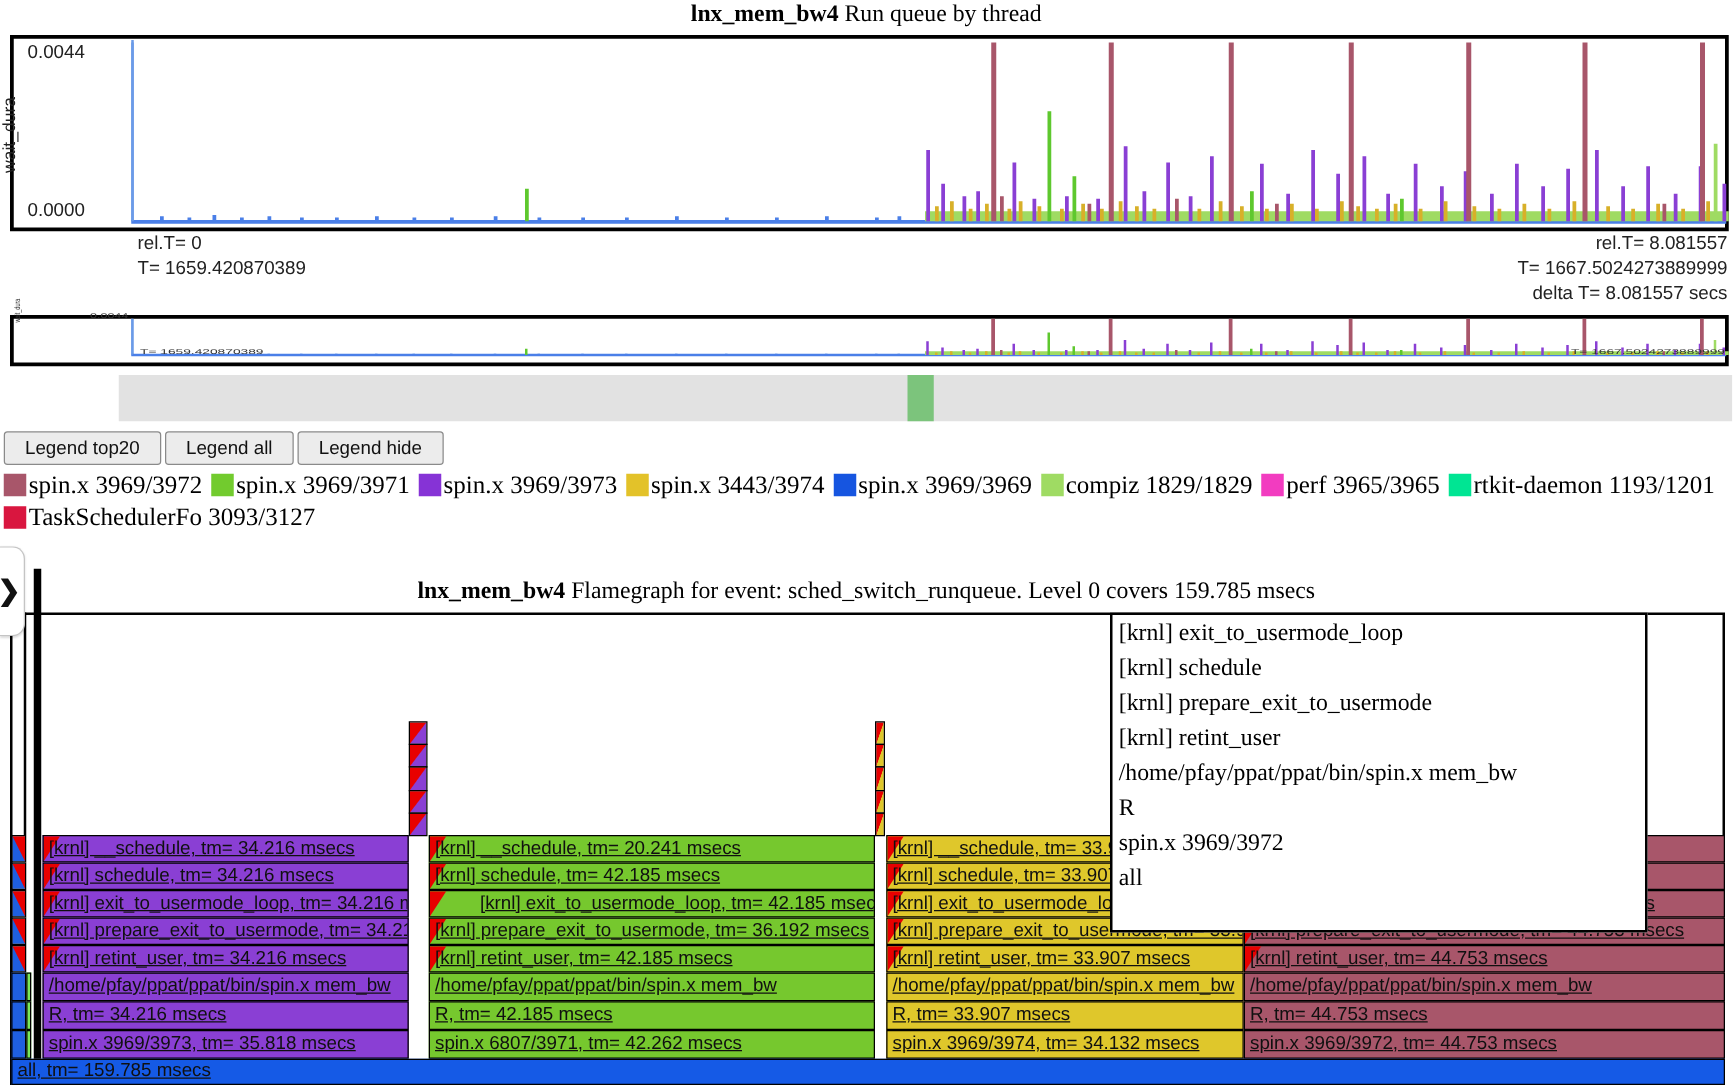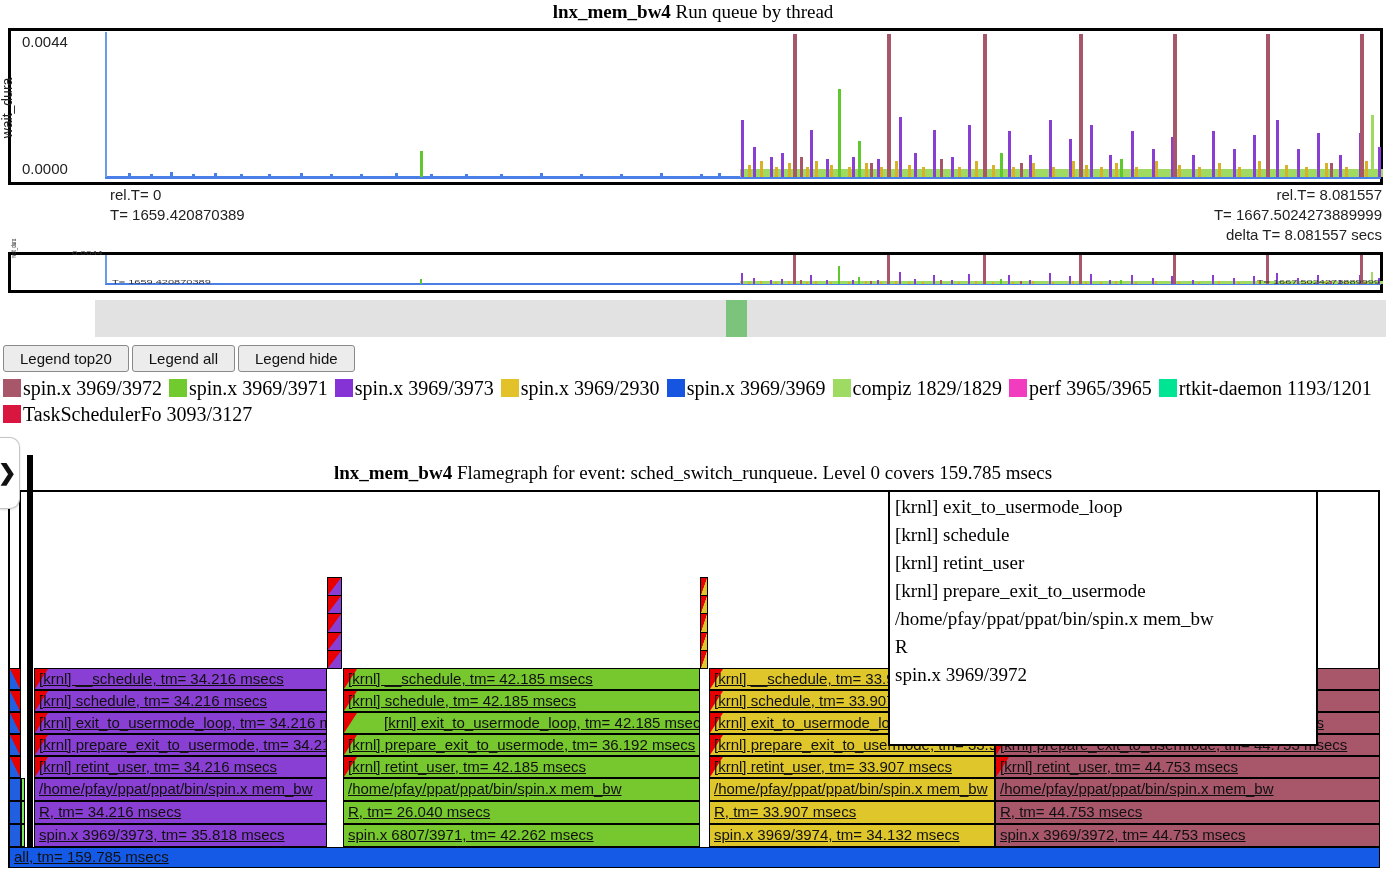--- a/index.html
+++ b/index.html
@@ -287,21 +287,21 @@
       <div class="legend-item">
         <div class="legend-swatch" style="background: rgb(114, 203, 46);"></div>
         <span>spin.x 3969/3971</span>
       </div>
       <div class="legend-item">
         <div class="legend-swatch" style="background: rgb(134, 51, 214);"></div>
         <span>spin.x 3969/3973</span>
       </div>
       <div class="legend-item">
         <div class="legend-swatch" style="background: rgb(227, 194, 41);"></div>
-        <span>spin.x 3969/2930</span>
+        <span>spin.x 3443/3974</span>
       </div>
       <div class="legend-item">
         <div class="legend-swatch" style="background: rgb(22, 85, 224);"></div>
         <span>spin.x 3969/3969</span>
       </div>
       <div class="legend-item">
         <div class="legend-swatch" style="background: rgb(159, 219, 99);"></div>
         <span>compiz 1829/1829</span>
       </div>
       <div class="legend-item">
@@ -375,21 +375,21 @@
         <span class="bartext">/home/pfay/ppat/ppat/bin/spin.x mem_bw</span>
       </div>
       <div class="cell" style="left: 34px; top: 801px; width: 293px; height: 23px; background: rgb(138, 63, 212);">
         <span class="bartext">R, tm= 34.216  msecs</span>
       </div>
       <div class="cell" style="left: 34px; top: 824px; width: 293px; height: 23px; background: rgb(138, 63, 212);">
         <span class="bartext">spin.x 3969/3973, tm= 35.818  msecs</span>
       </div>
       <div class="cell" style="left: 343px; top: 668px; width: 357px; height: 22px; background: rgb(118, 200, 46);">
         <div class="tri" style="border-top: 20px solid rgb(232, 0, 0); border-right: 13px solid transparent;"></div>
-        <span class="bartext">[krnl] __schedule, tm= 42.185  msecs</span>
+        <span class="bartext">[krnl] __schedule, tm= 20.241  msecs</span>
       </div>
       <div class="cell" style="left: 343px; top: 690px; width: 357px; height: 22px; background: rgb(118, 200, 46);">
         <div class="tri" style="border-top: 20px solid rgb(232, 0, 0); border-right: 13px solid transparent;"></div>
         <span class="bartext">[krnl] schedule, tm= 42.185  msecs</span>
       </div>
       <div class="cell" style="left: 343px; top: 712px; width: 357px; height: 22px; background: rgb(118, 200, 46); padding-left: 36px;">
         <div class="tri" style="border-top: 20px solid rgb(232, 0, 0); border-right: 13px solid transparent;"></div>
         <span class="bartext">[krnl] exit_to_usermode_loop, tm= 42.185  msecs</span>
       </div>
       <div class="cell" style="left: 343px; top: 734px; width: 357px; height: 22px; background: rgb(118, 200, 46);">
@@ -397,21 +397,21 @@
         <span class="bartext">[krnl] prepare_exit_to_usermode, tm= 36.192  msecs</span>
       </div>
       <div class="cell" style="left: 343px; top: 756px; width: 357px; height: 22px; background: rgb(118, 200, 46);">
         <div class="tri" style="border-top: 20px solid rgb(232, 0, 0); border-right: 13px solid transparent;"></div>
         <span class="bartext">[krnl] retint_user, tm= 42.185  msecs</span>
       </div>
       <div class="cell" style="left: 343px; top: 778px; width: 357px; height: 23px; background: rgb(118, 200, 46);">
         <span class="bartext">/home/pfay/ppat/ppat/bin/spin.x mem_bw</span>
       </div>
       <div class="cell" style="left: 343px; top: 801px; width: 357px; height: 23px; background: rgb(118, 200, 46);">
-        <span class="bartext">R, tm= 26.040  msecs</span>
+        <span class="bartext">R, tm= 42.185  msecs</span>
       </div>
       <div class="cell" style="left: 343px; top: 824px; width: 357px; height: 23px; background: rgb(118, 200, 46);">
         <span class="bartext">spin.x 6807/3971, tm= 42.262  msecs</span>
       </div>
       <div class="cell" style="left: 709px; top: 668px; width: 286px; height: 22px; background: rgb(223, 199, 43);">
         <div class="tri" style="border-top: 20px solid rgb(232, 0, 0); border-right: 13px solid transparent;"></div>
         <span class="bartext">[krnl] __schedule, tm= 33.907  msecs</span>
       </div>
       <div class="cell" style="left: 709px; top: 690px; width: 286px; height: 22px; background: rgb(223, 199, 43);">
         <div class="tri" style="border-top: 20px solid rgb(232, 0, 0); border-right: 13px solid transparent;"></div>
@@ -468,20 +468,21 @@
         <span class="bartext">spin.x 3969/3972, tm= 44.753  msecs</span>
       </div>
       <div class="cell" style="left: 9px; top: 847px; width: 1371px; height: 21px; background: rgb(21, 90, 230);">
         <span class="bartext" style="line-height: 18px;">all, tm= 159.785  msecs</span>
       </div>
     </div>
 
   <div id="tooltip" style="left: 888px; top: 490px; width: 430px; height: 256px;">
       <div>[krnl] exit_to_usermode_loop</div>
       <div>[krnl] schedule</div>
+      <div>[krnl] prepare_exit_to_usermode</div>
       <div>[krnl] retint_user</div>
-      <div>[krnl] prepare_exit_to_usermode</div>
       <div>/home/pfay/ppat/ppat/bin/spin.x mem_bw</div>
       <div>R</div>
       <div>spin.x 3969/3972</div>
+      <div>all</div>
     </div>
 
 </div>
 
 </body></html>

